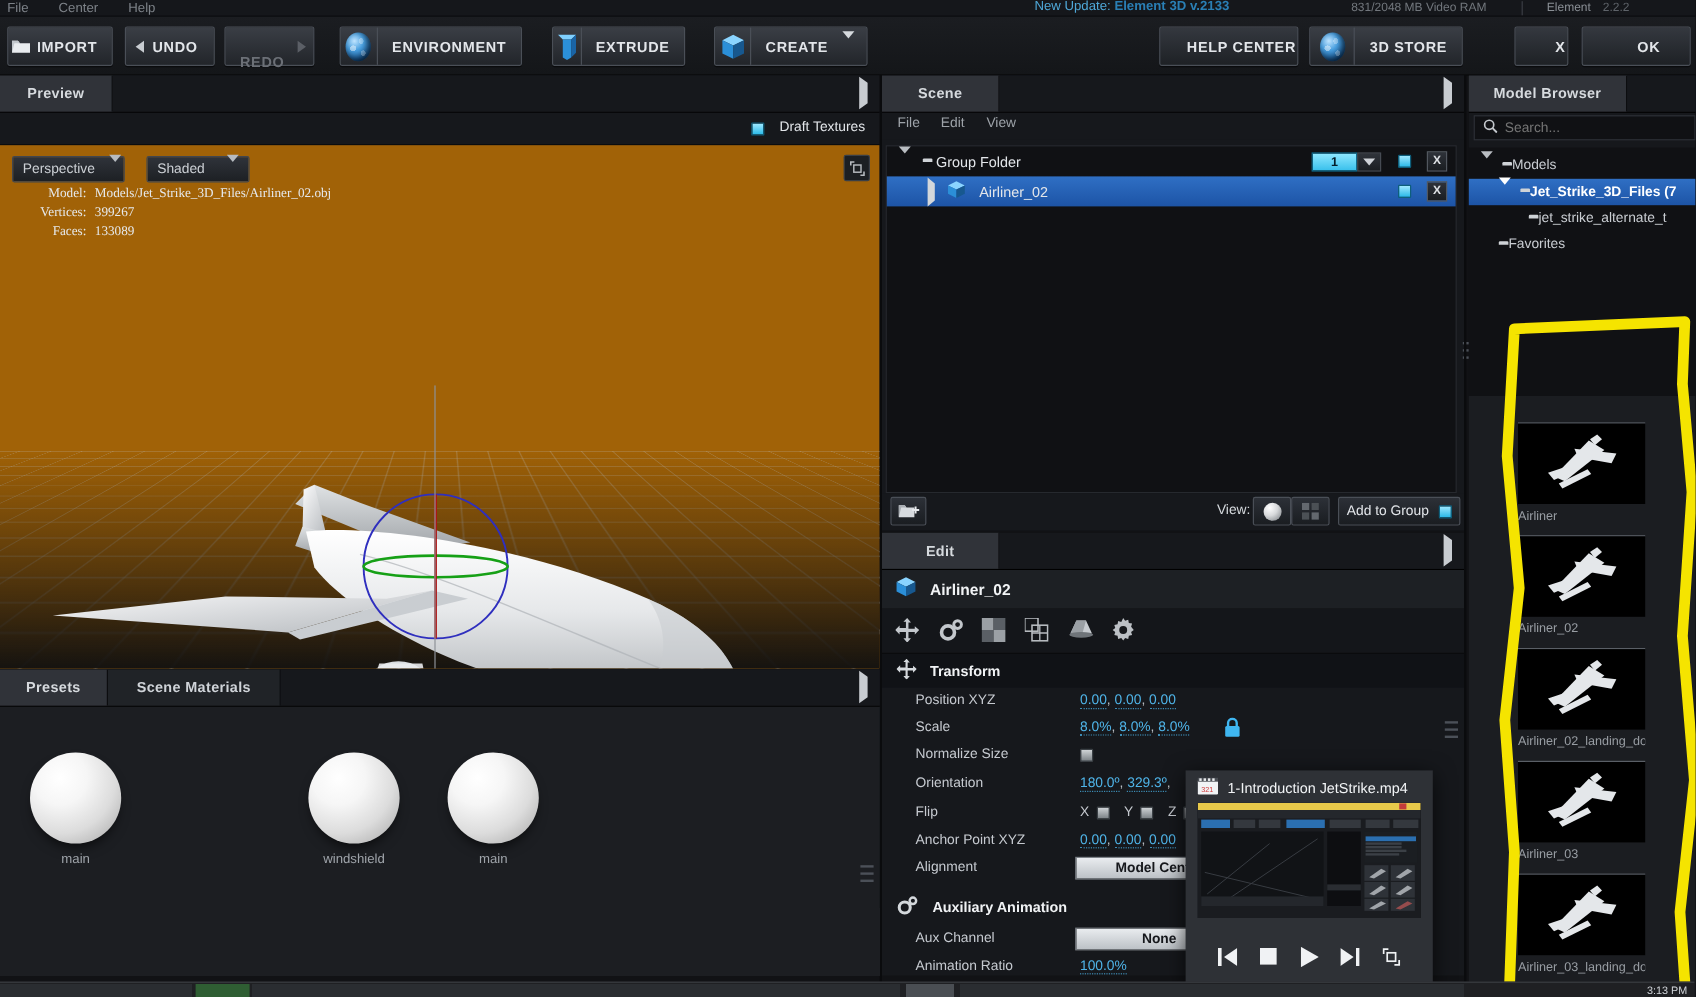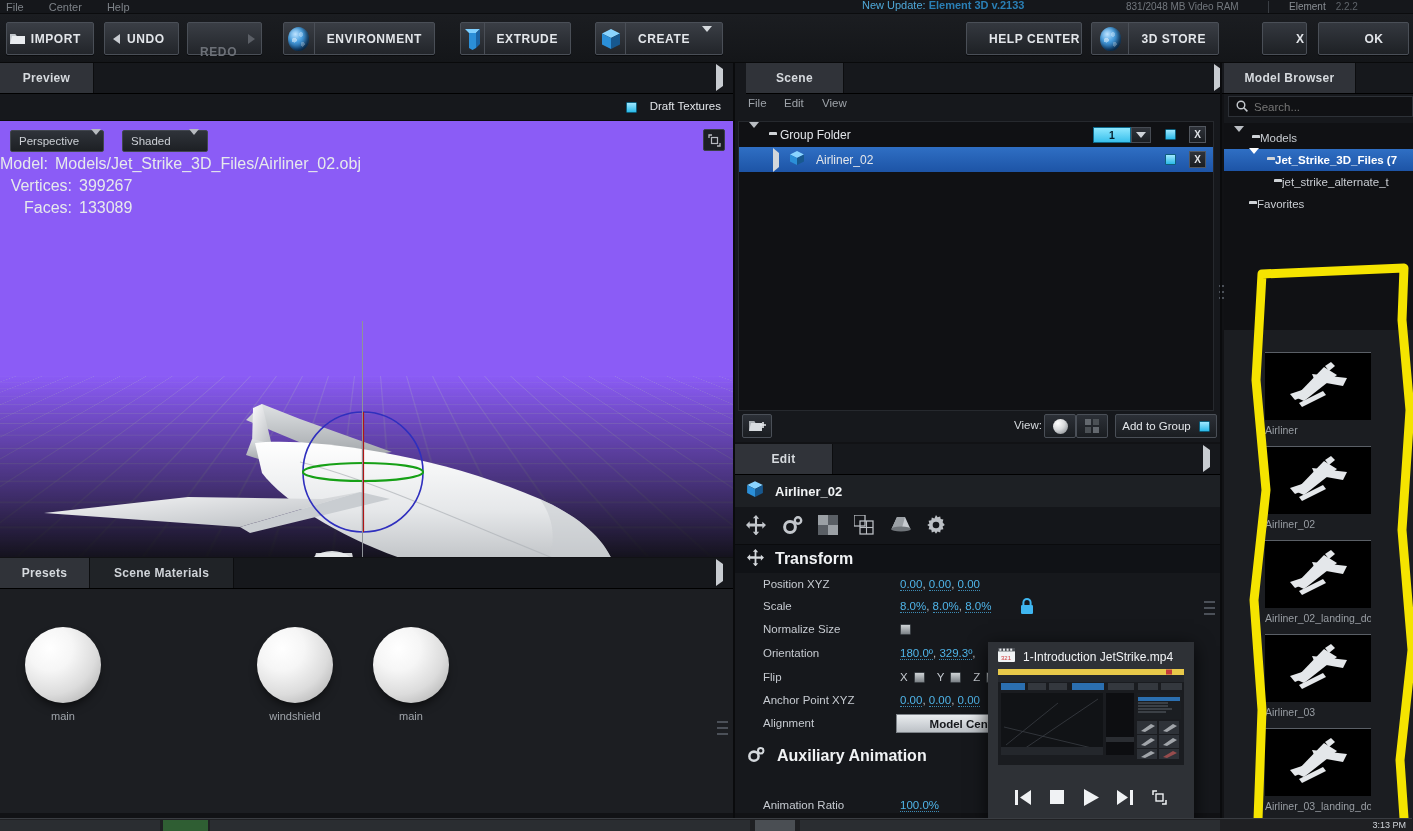--- a/index.html
+++ b/index.html
@@ -78,33 +78,33 @@
 
   
   .preview-panel { position:absolute; left:0; top:63px; width:733px; height:494px; background:#1a1c20; }
   .draftrow { position:absolute; left:0; top:31px; width:733px; height:27px; background:#16181c; border-bottom:1px solid #0b0c0e; }
   .chk-cyan { width:11px;height:11px;background:linear-gradient(#9fe8ff,#2ab9e8); border:1px solid #0e5f7c; border-radius:1px; }
   .chk-gray { width:11px;height:11px;background:linear-gradient(#cfd3d6,#7c8287); border:1px solid #3b4045; border-radius:1px; }
   .draft-lbl { position:absolute; right:12px; top:6px; font-size:11.5px; color:#e2e5e9; }
   .draft-chk { position:absolute; right:96px; top:8px; }
 
   .viewport { position:absolute; left:0; top:58px; width:733px; height:436px; overflow:hidden;
-    background:#8b5cf6; }
+    background:#a16207; }
   .vp-ground {
     position:absolute; left:-140px; top:255px; width:1020px; height:300px;
     background:
       repeating-linear-gradient(to right, rgba(190,196,204,.30) 0 1px, transparent 1px 26px),
       repeating-linear-gradient(to bottom, rgba(190,196,204,.30) 0 1px, transparent 1px 16px);
     transform: perspective(330px) rotateX(69deg);
     transform-origin: 50% 0%;
     opacity:.85;
   }
   .vp-fade { position:absolute; left:0; top:255px; width:733px; height:181px;
     background:linear-gradient(to bottom, rgba(14,15,17,0) 0%, rgba(14,15,17,.55) 60%, rgba(14,15,17,.95) 100%); }
-  .vp-info { position:absolute; left:0; top:34px; width:360px; font-size:16px; color:#e6e9ec; }
+  .vp-info { position:absolute; left:0; top:34px; width:360px; font-size:11px; color:#e6e9ec;font-family:Liberation Serif, serif; }
   .vp-info div { margin-bottom:4px; display:flex; }
   .vp-info .k { width:72px; text-align:right; margin-right:7px; color:#e6e9ec; }
   .dd {
     position:absolute; height:22px; background:linear-gradient(#2f333a,#1d2024);
     border:1px solid #41464e; border-radius:2px; display:flex; align-items:center;
     font-size:11.5px; color:#ccd0d5; cursor:pointer; padding:0 8px;
   }
   .dd .caret { margin-left:auto; padding-left:12px; }
   .vp-expand {
     position:absolute; right:8px; top:8px; width:22px;height:22px;
@@ -155,21 +155,21 @@
   .scene-bottom { position:absolute; left:0; top:348px; width:485px; height:31px; background:#16181c;}
   .sbtn { background:linear-gradient(#2c3037,#1a1d21); border:1px solid #4a4f57; border-radius:2px;
     display:flex;align-items:center;justify-content:center;cursor:pointer;}
 
   
   .edit-panel { position:absolute; left:735px; top:444px; width:485px; height:369px; background:#16181c;}
   .edit-name { position:absolute; left:0; top:31px; width:485px; height:32px; background:#1d2024; display:flex; align-items:center;}
   .edit-icons { position:absolute; left:0; top:63px; width:485px; height:38px; background:#14161a; border-bottom:1px solid #0a0b0d;}
   .eic { position:absolute; top:8px; width:22px; height:22px; cursor:pointer; }
   .sect-hdr { position:absolute; left:0; width:485px; height:28px; background:#101216;
-    display:flex; align-items:center; font-size:16px; font-weight:bold; color:#f0f2f4;}
+    display:flex; align-items:center; font-size:12px; font-weight:bold; color:#f0f2f4;}
   .prow { position:absolute; left:0; width:485px; height:22px; font-size:11.5px; color:#c6cad0;}
   .prow .k { position:absolute; left:28px; top:3px; }
   .num { color:#4fb4e8; border-bottom:1px dotted #3d8cb5; cursor:pointer;}
   .sep-c { color:#b9bdc2; }
   .combo { position:absolute; height:19px; background:linear-gradient(#e9ecef,#bcc1c6); border:1px solid #7d8288;
     font-size:11.5px;font-weight:bold;color:#16181c; display:flex;align-items:center;justify-content:center;cursor:pointer;}
 
   
   .mb-panel { position:absolute; left:1224px; top:63px; width:189px; height:768px; background:#16181c;}
   .mb-search { position:absolute; left:4px; top:33px; width:185px; height:21px;
@@ -499,21 +499,21 @@
           <i></i>
           <i></i>
           <i></i>
         </div>
     </div>
   </div>
 
   <div class="splitv" style="left:733px;top:63px;height:768px;"></div>
 
   <div class="scene-panel">
-    <div class="panel-tabbar" style="left:0;top:0;width:485px;height:31px;margin-left:11px;">
+    <div class="panel-tabbar" style="left:0;top:0;width:485px;height:31px;">
       <div class="ptab active" style="left:0;width:98px;">
         <span>Scene</span>
       </div>
       <div class="ptab-rest" style="left:98px;width:387px;"></div>
       <div class="ptab-arrow" style="right:10px"><i class="arrow-r"></i></div>
     </div>
 
     <div class="scene-menu">
       <span style="left:13px">File</span>
       <span style="left:49px">Edit</span>
@@ -721,20 +721,26 @@
     <div class="sect-hdr" style="top:298px;background:transparent;">
       <span style="margin-left:12px">
         <svg width="19" height="17" viewBox="0 0 22 20">
             <circle cx="8" cy="12" r="5.4" fill="none" stroke="#d4d8dc" stroke-width="3"></circle>
             <circle cx="16" cy="5.5" r="3.2" fill="none" stroke="#d4d8dc" stroke-width="2.4"></circle>
           </svg>
       </span>
       <span style="margin-left:11px">Auxiliary Animation</span>
     </div>
 
+    <div class="prow" style="top:329px;">
+      <span class="k">Aux Channel</span>
+      <div class="combo" style="left:161px;top:0;width:140px;">
+        <span>None</span>
+      </div>
+    </div>
 
     <div class="prow" style="top:352px;">
       <span class="k">Animation Ratio</span>
       <span class="num" style="position:absolute;left:165px;top:3px;">100.0%</span>
     </div>
 
     <div class="grip" style="right:5px;top:157px;">
         <i></i>
         <i></i>
         <i></i>

